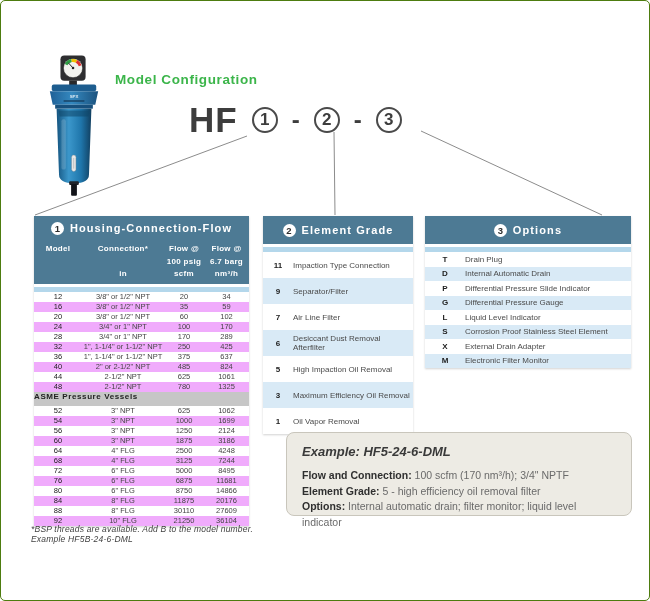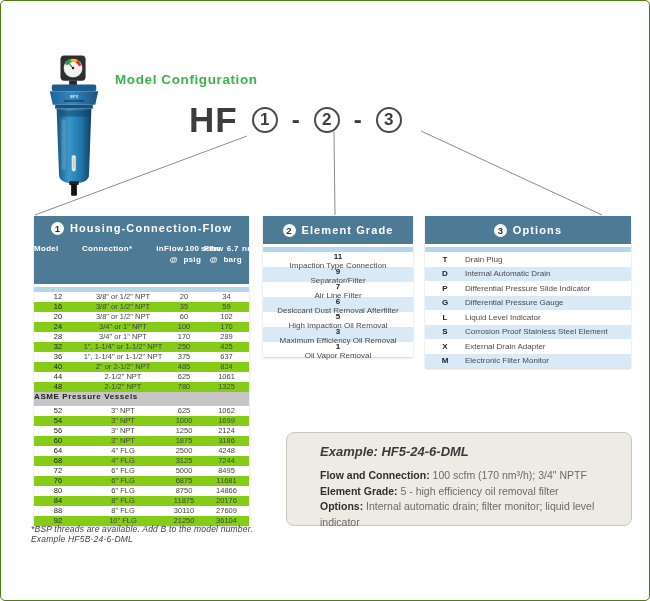--- a/index.html
+++ b/index.html
@@ -29,49 +29,49 @@
              margin-right:6px; flex:0 0 auto; }
   .tbl-title { font-size:11px; font-weight:bold; letter-spacing:1.1px; }
   .gap-white { height:3px; background:#fff; }
   .stripe-blue { height:5px; background:#b4d7eb; }
 
   
   .t1 { left:33px; top:215px; width:215px; }
   .t1 .tbl-head { height:24px; }
   .t1-colhdr { background:#4d7a94; color:#fff; display:flex; height:44px; font-size:8px;
                font-weight:bold; letter-spacing:.3px; text-align:center; }
-  .t1-colhdr .col { display:flex; flex-direction:row; justify-content:space-between; padding:3px 0 5px; }
+  .t1-colhdr .col { display:flex; flex-direction:column; justify-content:space-between; padding:3px 0 5px; }
   .t1-colhdr .l { height:11px; line-height:11px; }
   .cw1 { width:48px; } .cw2 { width:82px; } .cw3 { width:40px; } .cw4 { width:45px; }
   .t1-row { display:flex; height:10px; line-height:10px; font-size:7.5px; color:#444; text-align:center; }
-  .t1-row.alt { background:#84cc16; }
+  .t1-row.alt { background:#f0abfc; }
   .t1-row .c-model { width:48px; font-weight:normal; color:#222; }
   .t1-row .c-conn  { width:82px; }
   .t1-row .c-flow1 { width:40px; }
   .t1-row .c-flow2 { width:45px; }
   .t1-section { height:14px; line-height:10px; background:#c6c6c6; color:#222; font-size:8px;
                 font-weight:bold; letter-spacing:.6px; text-align:left; }
 
   
   .t2 { left:262px; top:215px; width:150px; }
   .t3 { left:424px; top:215px; width:206px; }
   .t2 .tbl-head, .t3 .tbl-head { height:28px; }
   .kv-row { display:flex; align-items:center; font-size:8px; color:#4a4a4a; }
-  .t2 .kv-row { height:15px;flex-direction:column; }
+  .t2 .kv-row { height:26px; }
   .t3 .kv-row { height:14.5px; }
   .kv-row.alt { background:#d9eaf6; }
   .kv-code { width:30px; text-align:center; font-weight:bold; color:#222; flex:0 0 auto; }
   .t3 .kv-code { width:40px; }
   .kv-label { flex:1; text-align:left; }
 
   .footnote { position:absolute; left:30px; top:523px; width:250px; font-size:8.5px; font-style:italic;
               color:#3f3f3f; line-height:10px; letter-spacing:.2px; }
 
-  .example-box { position:absolute; left:285px; top:431px; width:346px; height:94px;
-                 background:#edebe4; border:1px solid #c9c6bc; border-radius:8px; padding:11px 33px; }
+  .example-box { position:absolute; left:285px; top:431px; width:346px; height:84px;
+                 background:#edebe4; border:1px solid #c9c6bc; border-radius:8px; padding:11px 15px; }
   .example-title { font-size:13px; font-weight:bold; font-style:italic; color:#3a3a3a; margin-bottom:9px; }
   .example-line { font-size:10.5px; color:#6a6a6a; line-height:15.5px; }
   .example-line b { color:#2f2f2f; }
 </style>
 </head>
 <body>
 
 <div class="page">
 
   <svg class="connectors" width="650" height="601">

